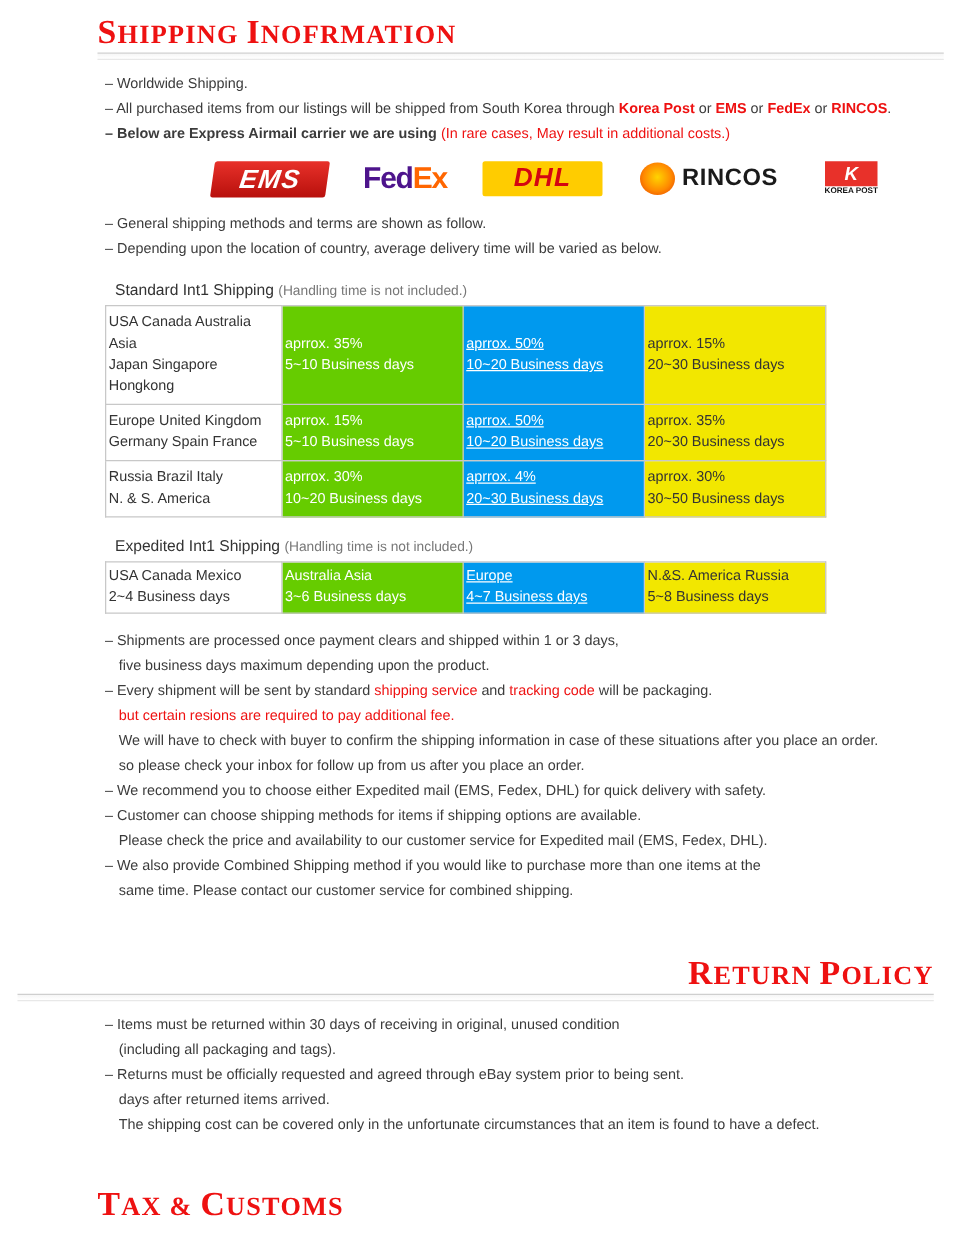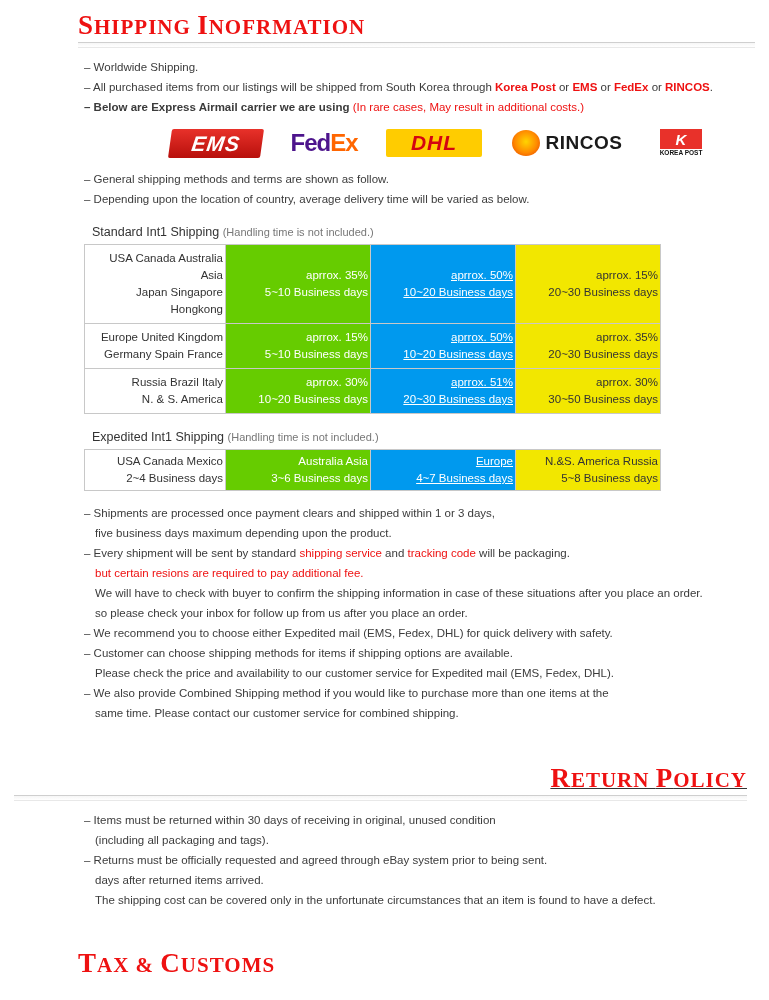--- a/index.html
+++ b/index.html
@@ -43,21 +43,20 @@
     border-bottom: 1px solid #e8e8e8;
     background: linear-gradient(#f6f6f6, #ffffff);
     margin-top: 3px;
   }
   .head-wrap-left {
     padding: 12px 14px 0 78px;
   }
   .head-wrap-right {
     padding: 12px 22px 0 14px;
     text-align: right;
-    text-decoration: underline;
   }
 
   
   .lines {
     padding: 9px 0 0 84px;
   }
   .line {
     font-size: 11.5px;
     color: #3b3b3b;
     line-height: 20px;
@@ -162,21 +161,21 @@
     color: #333333;
   }
   .tbl-title .note { color: #777777; font-size: 11px; }
   table.ship {
     border-collapse: collapse;
     margin-left: 84px;
     table-layout: fixed;
   }
   table.ship td {
     border: 1px solid #c8c8c8;
-    text-align: right;
+    text-align: left;
     vertical-align: middle;
     font-size: 11.5px;
     line-height: 17px;
     padding: 5px 2px;
   }
   .col-region { width: 136px; color: #333333; background: #ffffff; }
   .col-g { width: 140px; background: #66cc00; color: #ffffff; }
   .col-b { width: 140px; background: #0099ee; color: #ffffff; text-decoration: underline; }
   .col-y { width: 140px; background: #f2e700; color: #333333; }
   .cell-top { display: block; }
@@ -288,21 +287,21 @@
       <tr>
         <td class="col-region">
           <span class="cell-top">Russia Brazil Italy</span>
           <span class="cell-bot">N. &amp; S. America</span>
         </td>
         <td class="col-g">
           <span class="cell-top">aprrox. 30%</span>
           <span class="cell-bot">10~20 Business days</span>
         </td>
         <td class="col-b">
-          <span class="cell-top">aprrox. 51%</span>
+          <span class="cell-top">aprrox. 4%</span>
           <span class="cell-bot">20~30 Business days</span>
         </td>
         <td class="col-y">
           <span class="cell-top">aprrox. 30%</span>
           <span class="cell-bot">30~50 Business days</span>
         </td>
       </tr>
     </tbody>
   </table>
 

